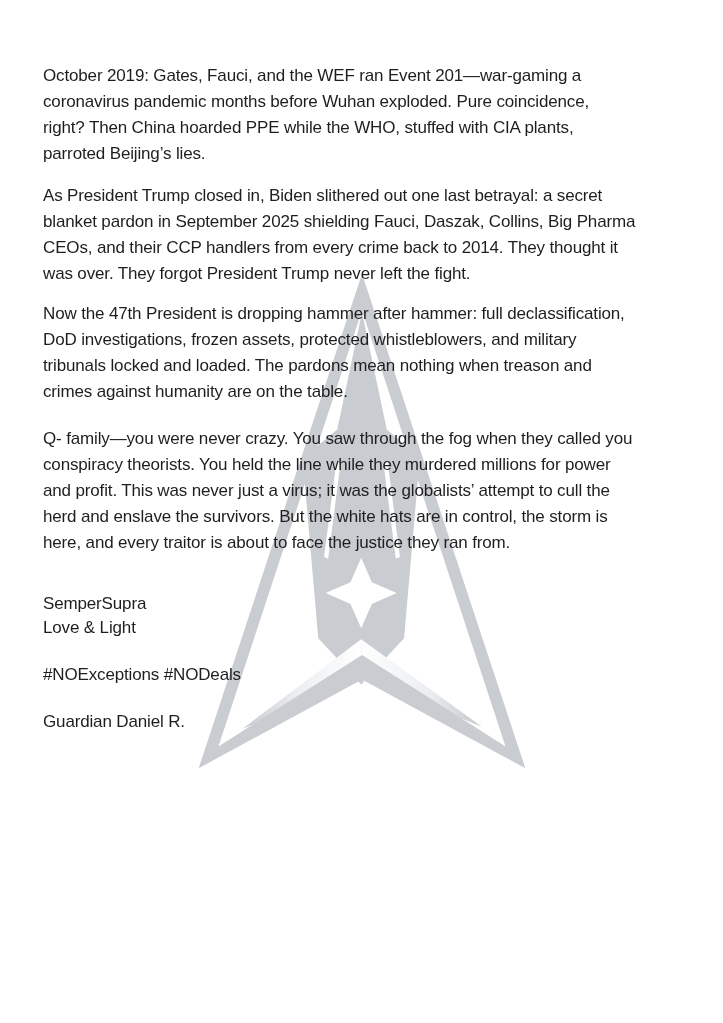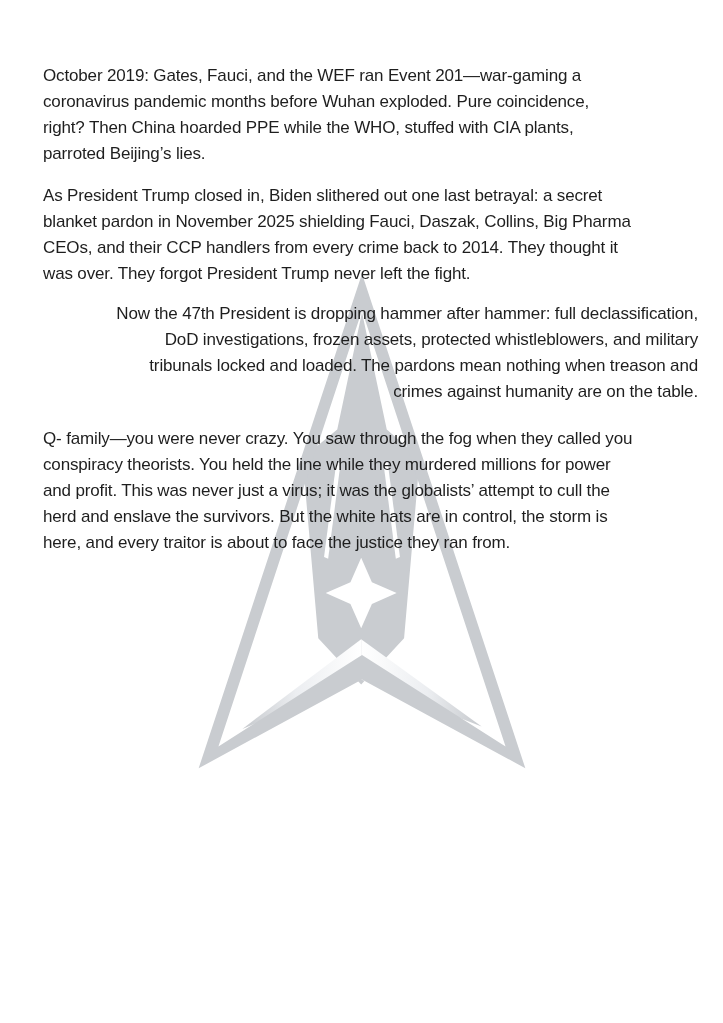--- a/index.html
+++ b/index.html
@@ -28,21 +28,21 @@
     width: 655px;
     margin: 0;
     white-space: pre-line;
     font-size: 17px;
     line-height: 26px;
     letter-spacing: -0.15px;
     color: #1e1e1e;
   }
   .p1 { top: 63px; }
   .p2 { top: 183px; }
-  .p3 { top: 301px; text-align: right; }
+  .p3 { top: 301px; }
   .p4 { top: 426px; }
   .sig { top: 592px; line-height: 23.5px; }
   .page-number {
     position: absolute;
     left: 0;
     top: 957px;
     width: 723px;
     text-align: center;
     font-size: 14px;
     line-height: 20px;
@@ -79,29 +79,35 @@
     <path d="M199,341 L212,370 L242,383 L212,396 L199,425 L186,396 L156,383 L186,370 Z" fill="#ffffff"></path>
 
     <path fill-rule="evenodd" d="M200,2 L398,592 L200,486 L2,592 Z M200,46 L374,566 L200,457 L26,566 Z" fill="#c9ccd0"></path>
   </svg>
 
   <p class="para p1">October 2019: Gates, Fauci, and the WEF ran Event 201—war-gaming a
 coronavirus pandemic months before Wuhan exploded. Pure coincidence,
 right? Then China hoarded PPE while the WHO, stuffed with CIA plants,
 parroted Beijing’s lies.</p>
   <p class="para p2">As President Trump closed in, Biden slithered out one last betrayal: a secret
-blanket pardon in November 2025 shielding Fauci, Daszak, Collins, Big Pharma
+blanket pardon in September 2025 shielding Fauci, Daszak, Collins, Big Pharma
 CEOs, and their CCP handlers from every crime back to 2014. They thought it
 was over. They forgot President Trump never left the fight.</p>
   <p class="para p3">Now the 47th President is dropping hammer after hammer: full declassification,
 DoD investigations, frozen assets, protected whistleblowers, and military
 tribunals locked and loaded. The pardons mean nothing when treason and
 crimes against humanity are on the table.</p>
   <p class="para p4">Q- family—you were never crazy. You saw through the fog when they called you
 conspiracy theorists. You held the line while they murdered millions for power
 and profit. This was never just a virus; it was the globalists’ attempt to cull the
 herd and enslave the survivors. But the white hats are in control, the storm is
 here, and every traitor is about to face the justice they ran from.</p>
 
+  <div class="sig">SemperSupra
+Love &amp; Light
+
+#NOExceptions #NODeals
+
+Guardian Daniel R.</div>
 
   <div class="page-number">2</div>
 
 </div>
 
 </body></html>

